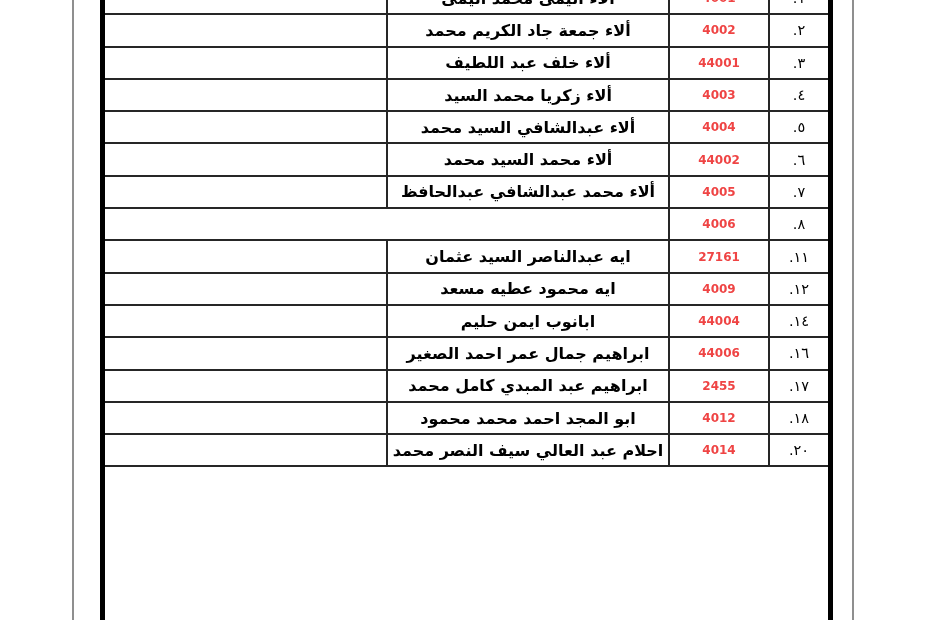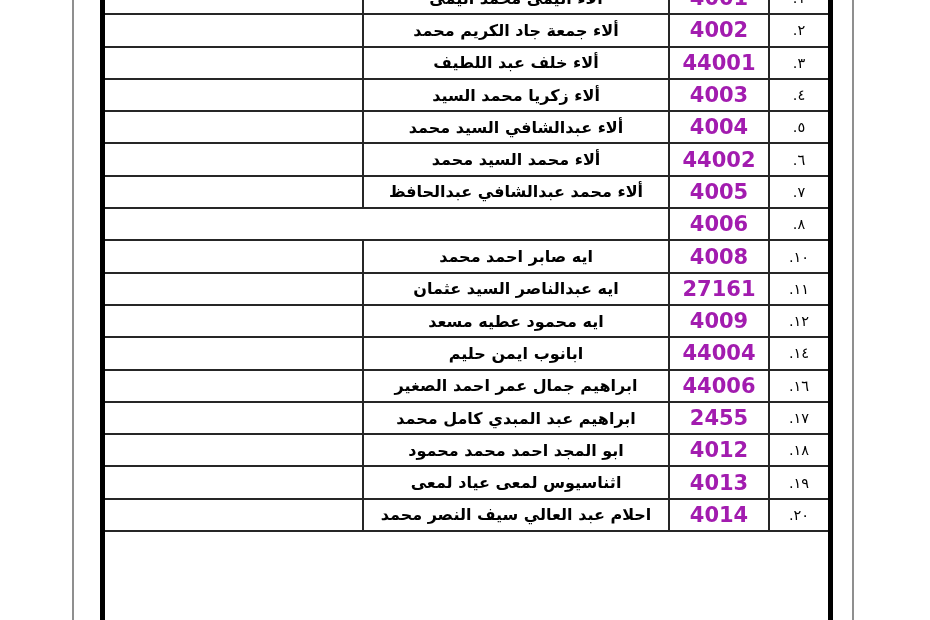--- a/index.html
+++ b/index.html
@@ -52,32 +52,32 @@
   .cell {
     box-sizing: border-box;
     display: flex;
     align-items: center;
     justify-content: center;
     overflow: hidden;
   }
   .cell + .cell { border-left: 2px solid #262626; }
   .cell-notes { flex: 1; }
   .cell-name {
-    width: 306px;
+    width: 282px;
     direction: rtl;
     font-weight: bold;
     font-size: 16px;
     color: #000000;
   }
   .cell-name span { white-space: pre; }
   .cell-id {
     width: 100px;
     font-weight: bold;
-    font-size: 21px;
-    color: #a21caf;
+    font-size: 12px;
+    color: #ef4444;
     direction: ltr;
   }
   .cell-serial {
     width: 60px;
     font-size: 14.5px;
     color: #000000;
     direction: ltr;
     font-weight: normal;
   }
 </style>
@@ -184,32 +184,20 @@
     <div class="cell cell-notes"></div>
     <div class="cell cell-id">
       <span>4006</span>
     </div>
     <div class="cell cell-serial">
       <span>.٨</span>
     </div>
   </div>
 
 
-  <div class="row">
-    <div class="cell cell-notes"></div>
-    <div class="cell cell-name">
-      <span>ايه صابر احمد محمد</span>
-    </div>
-    <div class="cell cell-id">
-      <span>4008</span>
-    </div>
-    <div class="cell cell-serial">
-      <span>.١٠</span>
-    </div>
-  </div>
 
   <div class="row">
     <div class="cell cell-notes"></div>
     <div class="cell cell-name">
       <span>ايه عبدالناصر السيد عثمان</span>
     </div>
     <div class="cell cell-id">
       <span>27161</span>
     </div>
     <div class="cell cell-serial">
@@ -277,32 +265,20 @@
       <span>ابو المجد احمد محمد محمود</span>
     </div>
     <div class="cell cell-id">
       <span>4012</span>
     </div>
     <div class="cell cell-serial">
       <span>.١٨</span>
     </div>
   </div>
 
-  <div class="row">
-    <div class="cell cell-notes"></div>
-    <div class="cell cell-name">
-      <span>اثناسيوس لمعى عياد لمعى</span>
-    </div>
-    <div class="cell cell-id">
-      <span>4013</span>
-    </div>
-    <div class="cell cell-serial">
-      <span>.١٩</span>
-    </div>
-  </div>
 
   <div class="row">
     <div class="cell cell-notes"></div>
     <div class="cell cell-name">
       <span>احلام عبد العالي سيف النصر محمد</span>
     </div>
     <div class="cell cell-id">
       <span>4014</span>
     </div>
     <div class="cell cell-serial">

